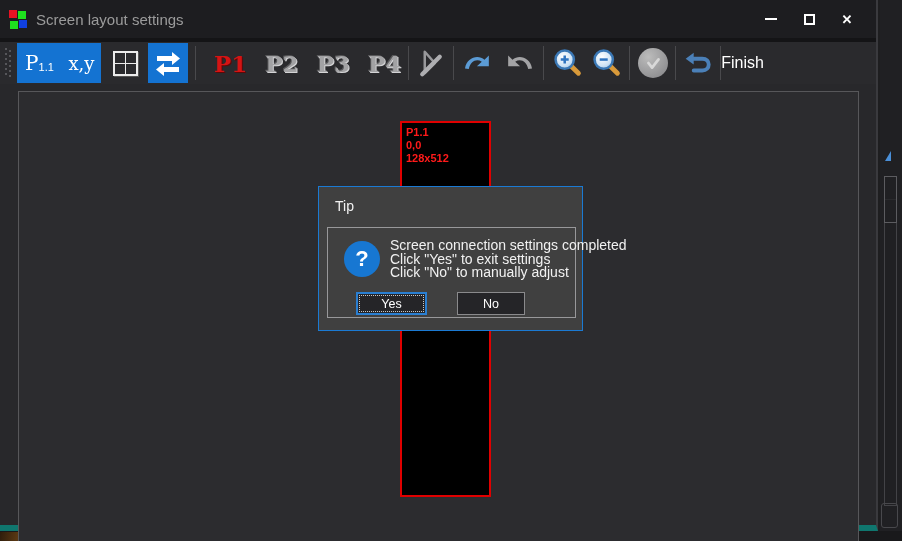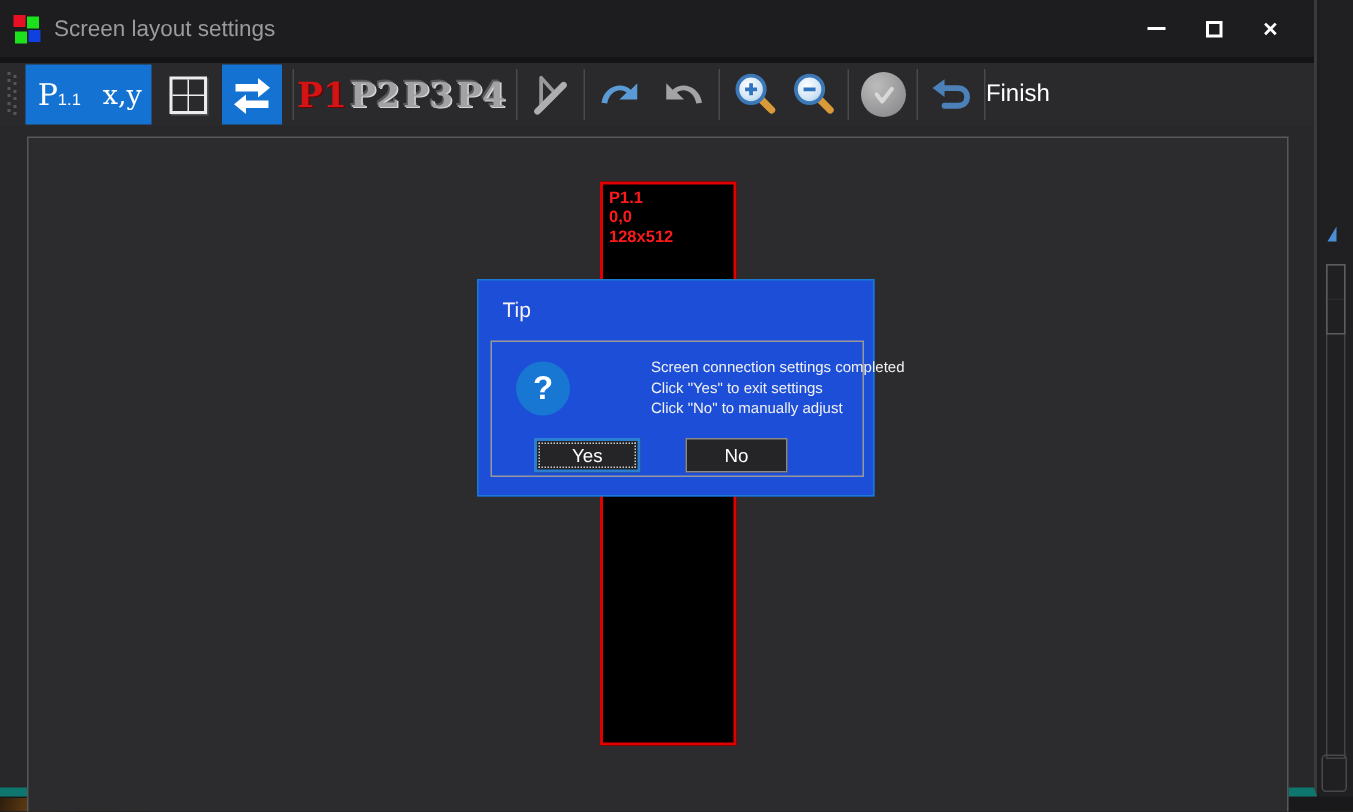--- a/index.html
+++ b/index.html
@@ -41,45 +41,45 @@
   .p11-main { font-family:"DejaVu Serif",serif; font-size:20px; line-height:1; }
   .p11-sub  { font-size:11px; font-weight:normal; margin-top:7px; }
   .xy-btn { width:39px; font-family:"DejaVu Serif",serif; font-weight:normal; font-size:18px; }
   .grid-btn { width:36px; height:36px; margin-left:6px; }
   .grid-glyph { width:25px; height:25px; border:2px solid #ececec;
     background-image:linear-gradient(#ececec,#ececec),linear-gradient(#ececec,#ececec);
     background-size:1px 100%,100% 1px; background-position:center,center; background-repeat:no-repeat;
     box-shadow:1px 1px 0 #555; }
   .swap-btn { width:40px; height:40px; margin-left:5px; }
   .sep { width:1px; height:34px; background:#49494c; margin-left:7px; }
-  .port { font-family:"DejaVu Serif",serif; font-weight:bold; font-size:23px; margin-left:2px;
+  .port { font-family:"DejaVu Serif",serif; font-weight:bold; font-size:23px; margin-left:18px;
           color:#a2a2a4; text-shadow:1px 1px 0 #d4d4d6, -1px -1px 0 #58585a; cursor:default; }
   .port-active { color:#d41414; text-shadow:1px 1px 0 #5e0808; }
   .icon-btn { margin-left:7px; display:flex; align-items:center; justify-content:center; cursor:default; }
   .check-circle { width:30px; height:30px; border-radius:50%; margin-left:8px;
                   background:radial-gradient(circle at 35% 30%, #bcbcbc, #828285);
                   display:flex; align-items:center; justify-content:center; }
   .finish-label { color:#fff; font-size:16px; cursor:default; }
 
   
   .canvas { position:absolute; left:18px; top:91px; width:841px; height:489px;
             border:1px solid #57575a; background:#2c2c2f; }
   .screen-rect { position:absolute; left:400px; top:121px; width:91px; height:376px;
                  border:2px solid #e00000; background:#000; }
   .screen-label { color:#ff1a1a; font-size:11px; font-weight:bold; line-height:13px; padding:3px 0 0 4px; }
 
   
   .dialog { position:absolute; left:318px; top:186px; width:265px; height:145px;
-            border:1px solid #1b7ad3; background:#1d4ed8; }
+            border:1px solid #1b7ad3; background:#404040; }
   .dialog-title { color:#f2f2f2; font-size:14px; position:absolute; left:16px; top:11px; }
   .group-box { position:absolute; left:8px; top:40px; width:249px; height:91px; border:1px solid #98989a; }
   .q-icon { position:absolute; left:16px; top:13px; width:36px; height:36px; border-radius:50%;
             background:#1777d2; color:#fff; font-size:22px; font-weight:bold;
             display:flex; align-items:center; justify-content:center; }
-  .msg { position:absolute; left:62px; top:11px; color:#f1f1f1; font-size:10px; line-height:13.5px; white-space:nowrap;margin-left:44px; }
+  .msg { position:absolute; left:62px; top:11px; color:#f1f1f1; font-size:14px; line-height:13.5px; white-space:nowrap; }
   .dlg-btn { position:absolute; top:64px; height:23px; background:#252528; color:#fff; font-size:12.5px;
              display:flex; align-items:center; justify-content:center; cursor:default; }
   .btn-yes { left:28px; width:71px; border:2px solid #2a7fd2; outline:1px dotted #c8c8c8; outline-offset:-4px; }
   .btn-no  { left:129px; width:68px; border:1px solid #8a8a8c;text-align:right; }
 
   
   .bg-strip { position:absolute; left:880px; top:0; width:22px; height:541px; background:#202023; }
   .bg-tri { position:absolute; left:885px; top:151px; width:0; height:0;
             border-right:6px solid #4a8fd8; border-top:10px solid transparent; }
   .bg-scroll-track { position:absolute; left:884px; top:176px; width:13px; height:330px; border:1px solid #434347; }

